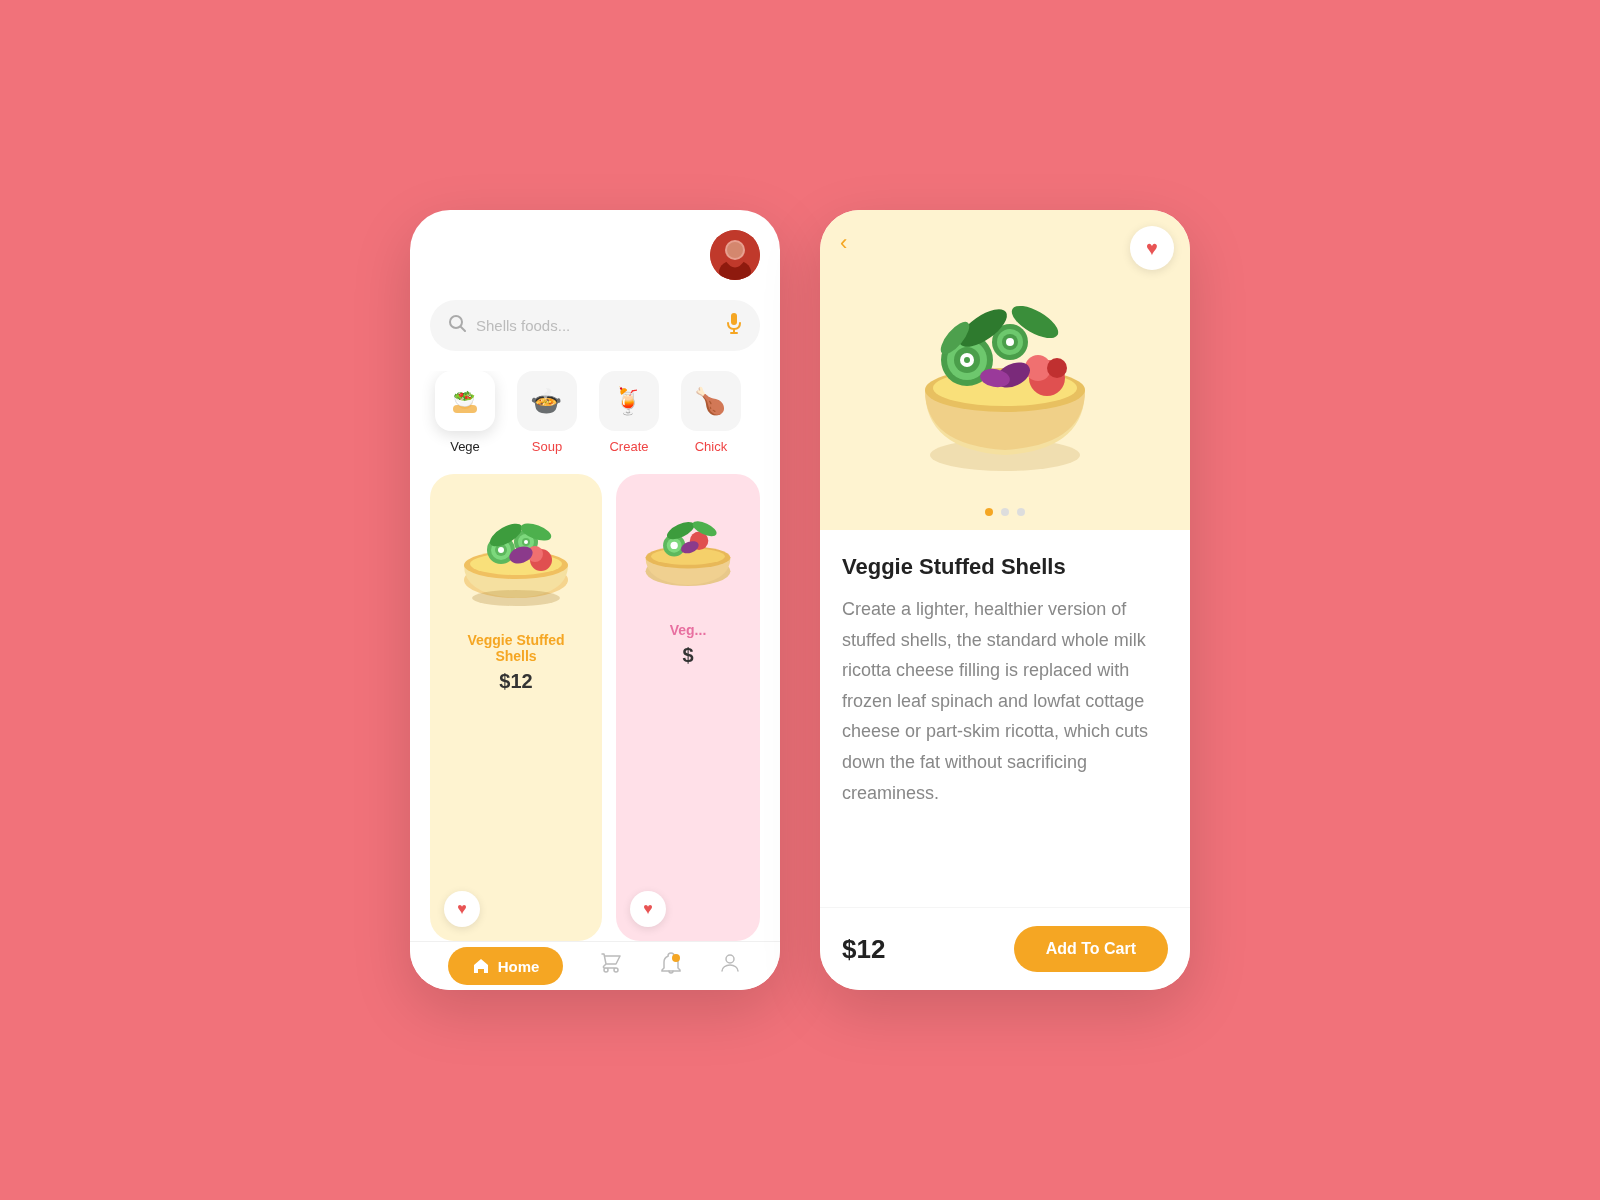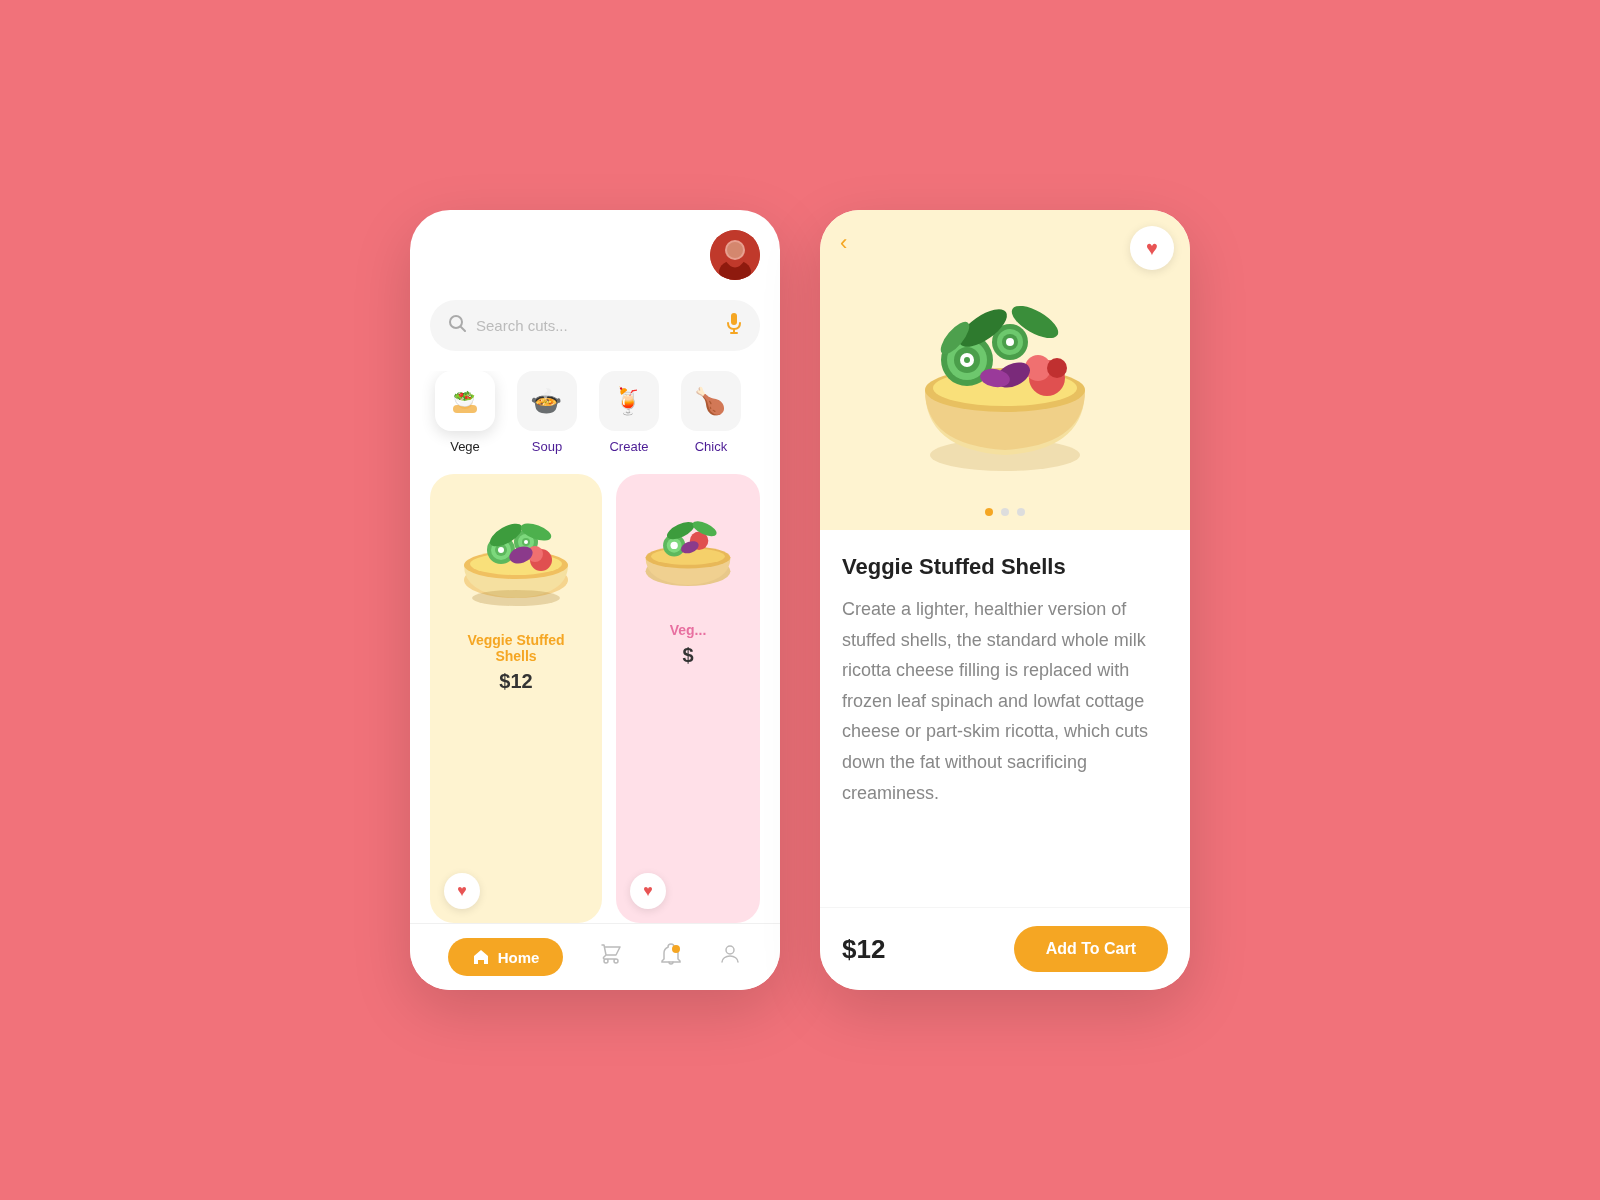--- a/index.html
+++ b/index.html
@@ -91,21 +91,21 @@
       align-items: center;
       justify-content: center;
       font-size: 26px;
     }
     .category-icon-box.active {
       background: #ffffff;
       box-shadow: 0 4px 15px rgba(0,0,0,0.12);
     }
     .category-label {
       font-size: 13px;
-      color: #4c1d95;
+      color: #ef4444;
     }
     .category-label.active {
       font-weight: 400;
       color: #222;
     }
 
     .food-cards {
       flex: 1;
       display: flex;
       gap: 14px;
@@ -163,21 +163,21 @@
       box-shadow: 0 2px 8px rgba(0,0,0,0.1);
       cursor: pointer;
       color: #e85454;
       font-size: 16px;
     }
 
     .bottom-nav {
       display: flex;
       align-items: center;
       justify-content: space-around;
-      padding: 14px 20px;
+      padding: 5px 20px;
       background: white;
       border-top: 1px solid #f0f0f0;
       margin-top: auto;
     }
     .nav-home-btn {
       background: #f5a623;
       border-radius: 30px;
       padding: 10px 24px;
       display: flex;
       align-items: center;
@@ -323,21 +323,21 @@
       </div>
     </div>
 
     <div class="search-bar">
       <span class="search-icon-wrap">
         <svg width="18" height="18" viewBox="0 0 18 18" fill="none">
           <circle cx="8" cy="8" r="6" stroke="#aaa" stroke-width="2"></circle>
           <line x1="13" y1="13" x2="17" y2="17" stroke="#aaa" stroke-width="2" stroke-linecap="round"></line>
         </svg>
       </span>
-      <span class="search-input-display">Search cuts...</span>
+      <span class="search-input-display">Shells foods...</span>
       <span class="mic-icon">
         <svg width="16" height="22" viewBox="0 0 16 22" fill="none">
           <rect x="5" y="1" width="6" height="12" rx="3" fill="#f5a623"></rect>
           <path d="M2 11 Q2 17 8 17 Q14 17 14 11" stroke="#f5a623" stroke-width="2" fill="none" stroke-linecap="round"></path>
           <line x1="8" y1="17" x2="8" y2="21" stroke="#f5a623" stroke-width="2" stroke-linecap="round"></line>
           <line x1="5" y1="21" x2="11" y2="21" stroke="#f5a623" stroke-width="2" stroke-linecap="round"></line>
         </svg>
       </span>
     </div>
 

